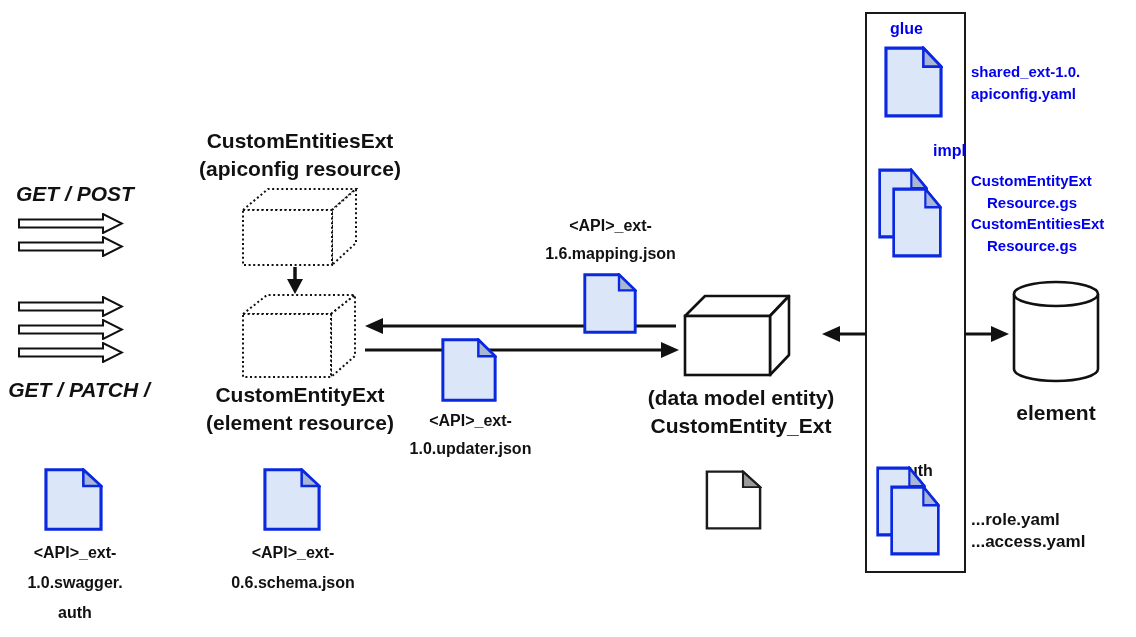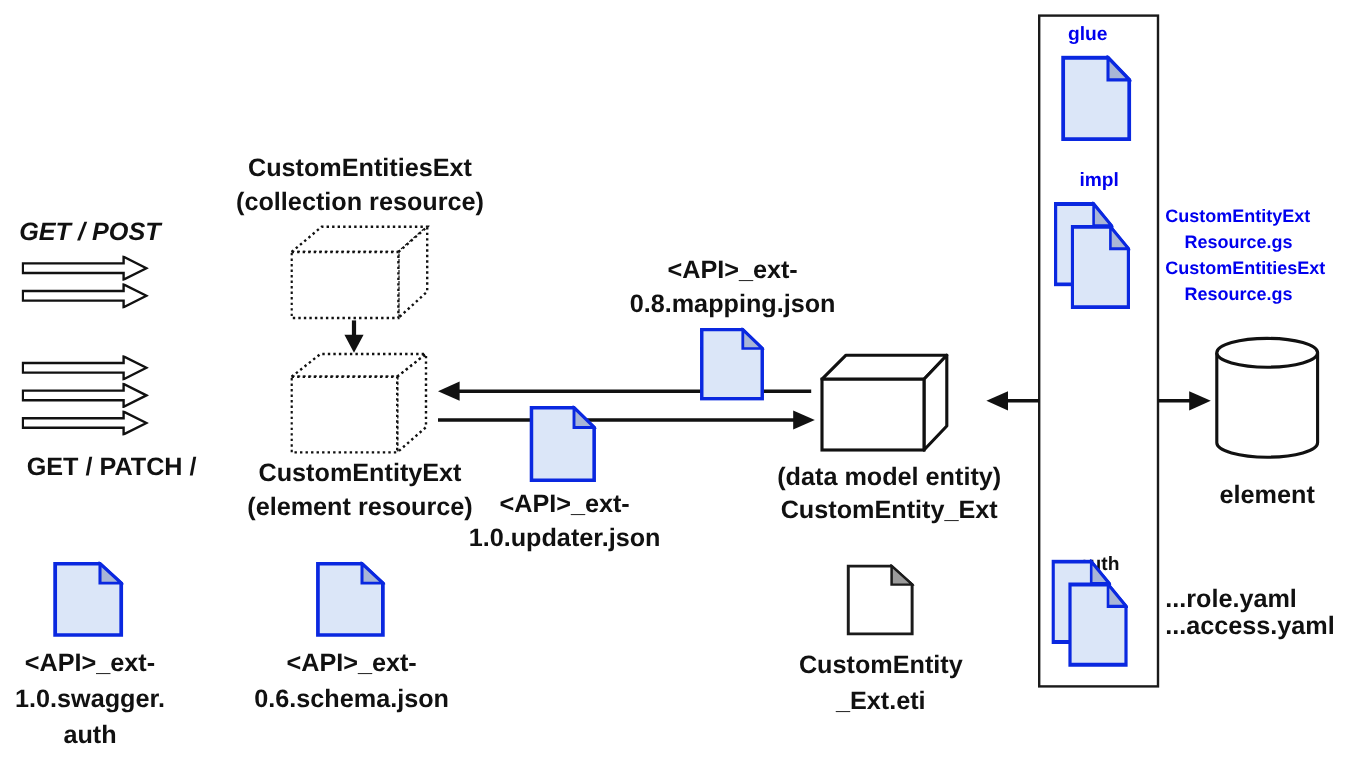--- a/index.html
+++ b/index.html
@@ -12,21 +12,21 @@
     font-family: "Liberation Sans", sans-serif;
     color: #111111;
     overflow: hidden;
   }
   .abs { position: absolute; }
   .lbl {
     font-weight: bold;
     color: #111111;
     text-align: center;
     line-height: 28px;
-    font-size: 21px;
+    font-size: 16px;
     letter-spacing: 0px;
   }
   .lbl-big { font-size: 21px; }
   .lbl-left { text-align: left; font-style: italic; }
   .blue-lbl {
     font-weight: bold;
     color: #0000ee;
     font-size: 15px;
     line-height: 22px;
   }
@@ -99,27 +99,27 @@
       <polygon points="1,6.5 85,6.5 85,1 104,10.5 85,20 85,14.5 1,14.5" fill="#fff" stroke="#111" stroke-width="2"></polygon>
     </svg>
     <svg width="106" height="21" viewBox="0 0 106 21" style="margin-bottom:2px">
       <polygon points="1,6.5 85,6.5 85,1 104,10.5 85,20 85,14.5 1,14.5" fill="#fff" stroke="#111" stroke-width="2"></polygon>
     </svg>
     <svg width="106" height="21" viewBox="0 0 106 21">
       <polygon points="1,6.5 85,6.5 85,1 104,10.5 85,20 85,14.5 1,14.5" fill="#fff" stroke="#111" stroke-width="2"></polygon>
     </svg>
   </div>
 
-  <div class="abs lbl lbl-big" style="left:18px; top:376px; width:150px;">
+  <div class="abs lbl lbl-big" style="left:4px; top:376px; width:150px;font-style:italic;">
     <div>GET / PATCH /</div>
   </div>
 
   <div class="abs lbl lbl-big" style="left:170px; top:127px; width:260px;">
     <div>CustomEntitiesExt</div>
-    <div>(collection resource)</div>
+    <div>(apiconfig resource)</div>
   </div>
 
   <svg class="abs" style="left:242px; top:187px;" width="116" height="80" viewBox="0 0 116 80">
     <polygon points="1,23 26,2 114,2 90,23" fill="#fff" stroke="#111" stroke-width="2" stroke-dasharray="2 2.6"></polygon>
     <polygon points="90,23 114,2 114,56 90,78" fill="#fff" stroke="#111" stroke-width="2" stroke-dasharray="2 2.6"></polygon>
     <rect x="1" y="23" width="89" height="55" fill="#fff" stroke="#111" stroke-width="2" stroke-dasharray="2 2.6"></rect>
   </svg>
 
   <svg class="abs" style="left:242px; top:293px;" width="115" height="86" viewBox="0 0 115 86">
     <polygon points="1,21 25,2 113,2 89,21" fill="#fff" stroke="#111" stroke-width="2" stroke-dasharray="2 2.6"></polygon>
@@ -127,21 +127,21 @@
     <rect x="1" y="21" width="88" height="63" fill="#fff" stroke="#111" stroke-width="2" stroke-dasharray="2 2.6"></rect>
   </svg>
 
   <div class="abs lbl lbl-big" style="left:170px; top:381px; width:260px;">
     <div>CustomEntityExt</div>
     <div>(element resource)</div>
   </div>
 
   <div class="abs lbl" style="left:503px; top:212px; width:215px;">
     <div>&lt;API&gt;_ext-</div>
-    <div>0.8.mapping.json</div>
+    <div>1.6.mapping.json</div>
   </div>
   <svg class="abs z2" style="left:583px; top:273px;" width="54" height="61" viewBox="0 0 60 70" preserveAspectRatio="none">
     <path d="M2,2 L40,2 L58,20 L58,68 L2,68 Z" fill="#dbe6f8" stroke="#0a28e0" stroke-width="3.2"></path>
     <path d="M40,2 L58,20 L40,20 Z" fill="#a9b6d6" stroke="#0a28e0" stroke-width="2.6"></path>
   </svg>
 
   <svg class="abs z2" style="left:441px; top:338px;" width="56" height="64" viewBox="0 0 60 70" preserveAspectRatio="none">
     <path d="M2,2 L40,2 L58,20 L58,68 L2,68 Z" fill="#dbe6f8" stroke="#0a28e0" stroke-width="3.2"></path>
     <path d="M40,2 L58,20 L40,20 Z" fill="#a9b6d6" stroke="#0a28e0" stroke-width="2.6"></path>
   </svg>
@@ -160,22 +160,26 @@
     <div>CustomEntity_Ext</div>
   </div>
 
   <div class="ext-panel"></div>
 
   <div class="abs panel-section-label blue" style="left:866px; top:20px; width:81px;">glue</div>
   <svg class="abs z2" style="left:884px; top:46px;" width="59" height="72" viewBox="0 0 60 70" preserveAspectRatio="none">
     <path d="M2,2 L40,2 L58,20 L58,68 L2,68 Z" fill="#dbe6f8" stroke="#0a28e0" stroke-width="3.2"></path>
     <path d="M40,2 L58,20 L40,20 Z" fill="#a9b6d6" stroke="#0a28e0" stroke-width="2.6"></path>
   </svg>
-
-  <div class="abs panel-section-label blue" style="left:866px; top:142px; width:100px;">impl</div>
+  <div class="abs blue-lbl" style="left:971px; top:61px;">
+    <div>shared_ext-1.0.</div>
+    <div>apiconfig.yaml</div>
+  </div>
+
+  <div class="abs panel-section-label blue" style="left:866px; top:142px; width:100px;text-align:right;">impl</div>
   <svg class="abs z2" style="left:878px; top:168px;" width="50" height="71" viewBox="0 0 60 70" preserveAspectRatio="none">
     <path d="M2,2 L40,2 L58,20 L58,68 L2,68 Z" fill="#dbe6f8" stroke="#0a28e0" stroke-width="3.2"></path>
     <path d="M40,2 L58,20 L40,20 Z" fill="#a9b6d6" stroke="#0a28e0" stroke-width="2.6"></path>
   </svg>
   <svg class="abs z2" style="left:892px; top:187px;" width="50" height="71" viewBox="0 0 60 70" preserveAspectRatio="none">
     <path d="M2,2 L40,2 L58,20 L58,68 L2,68 Z" fill="#dbe6f8" stroke="#0a28e0" stroke-width="3.2"></path>
     <path d="M40,2 L58,20 L40,20 Z" fill="#a9b6d6" stroke="#0a28e0" stroke-width="2.6"></path>
   </svg>
   <div class="abs blue-lbl" style="left:971px; top:170px; line-height:21.5px;">
     <div>CustomEntityExt</div>
@@ -186,21 +190,21 @@
 
   <div class="abs panel-section-label black" style="left:866px; top:442px; width:100px;">auth</div>
   <svg class="abs z2" style="left:876px; top:466px;" width="50" height="71" viewBox="0 0 60 70" preserveAspectRatio="none">
     <path d="M2,2 L40,2 L58,20 L58,68 L2,68 Z" fill="#dbe6f8" stroke="#0a28e0" stroke-width="3.2"></path>
     <path d="M40,2 L58,20 L40,20 Z" fill="#a9b6d6" stroke="#0a28e0" stroke-width="2.6"></path>
   </svg>
   <svg class="abs z2" style="left:890px; top:485px;" width="50" height="71" viewBox="0 0 60 70" preserveAspectRatio="none">
     <path d="M2,2 L40,2 L58,20 L58,68 L2,68 Z" fill="#dbe6f8" stroke="#0a28e0" stroke-width="3.2"></path>
     <path d="M40,2 L58,20 L40,20 Z" fill="#a9b6d6" stroke="#0a28e0" stroke-width="2.6"></path>
   </svg>
-  <div class="abs" style="left:971px; top:489px; font-weight:bold; font-size:21px; line-height:22px; color:#111;">
+  <div class="abs" style="left:971px; top:509px; font-weight:bold; font-size:17px; line-height:22px; color:#111;">
     <div>...role.yaml</div>
     <div>...access.yaml</div>
   </div>
 
   <svg class="abs" style="left:1012px; top:280px;" width="88" height="112" viewBox="0 0 88 112">
     <path d="M2,14 L2,89 A42,12 0 0 0 86,89 L86,14" fill="#fff" stroke="#111" stroke-width="2.6"></path>
     <ellipse cx="44" cy="14" rx="42" ry="12" fill="#fff" stroke="#111" stroke-width="2.6"></ellipse>
   </svg>
   <div class="abs lbl lbl-big" style="left:993px; top:399px; width:126px;">element</div>
 
@@ -220,18 +224,14 @@
   </svg>
   <div class="abs lbl" style="left:203px; top:538px; width:180px; line-height:30px;">
     <div>&lt;API&gt;_ext-</div>
     <div>0.6.schema.json</div>
   </div>
 
   <svg class="abs z2" style="left:705px; top:470px;" width="57" height="60" viewBox="0 0 60 70" preserveAspectRatio="none">
     <path d="M2,2 L40,2 L58,20 L58,68 L2,68 Z" fill="#ffffff" stroke="#1b1b1b" stroke-width="2.6"></path>
     <path d="M40,2 L58,20 L40,20 Z" fill="#9b9b9b" stroke="#1b1b1b" stroke-width="2.2"></path>
   </svg>
-  <div class="abs lbl" style="left:648px; top:540px; width:172px; line-height:30px;">
-    <div>CustomEntity</div>
-    <div>_Ext.eti</div>
-  </div>
 
 </div>
 
 </body></html>

